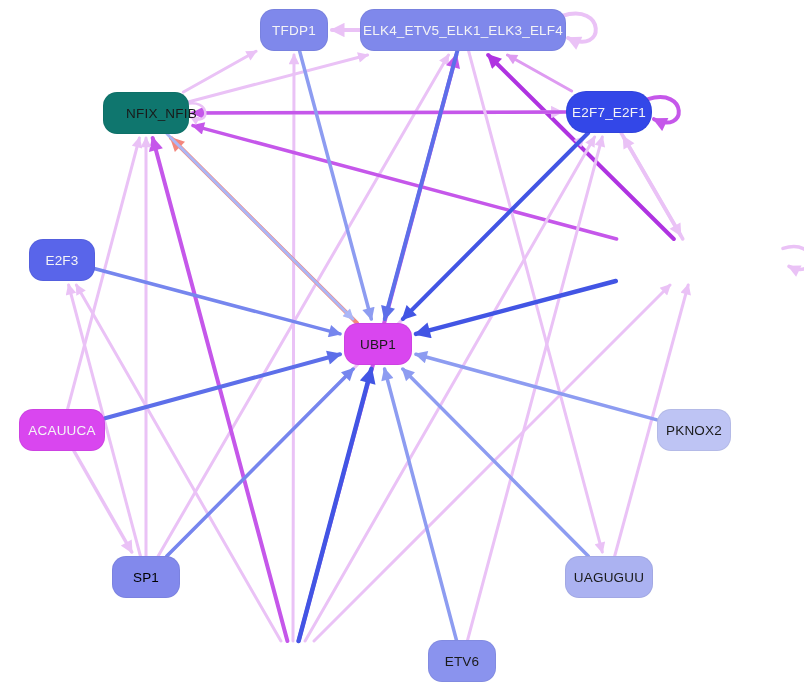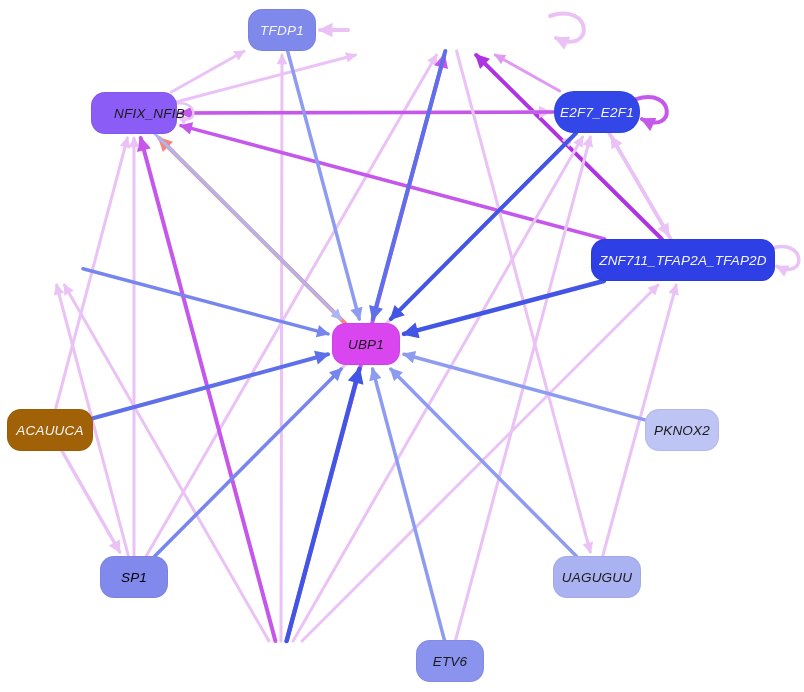--- a/index.html
+++ b/index.html
@@ -1,21 +1,21 @@
 <!DOCTYPE html>
 <html><head>
 <meta charset="utf-8">
 <style>
   html,body{margin:0;padding:0;}
   body{
     width:804px;height:692px;overflow:hidden;
     font-family:"Liberation Sans", sans-serif;
     background:#ffffff;position:relative;
   }
-  #canvas{position:absolute;left:0;top:0;width:648px;height:692px;font-style:italic;}
+  #canvas{position:absolute;left:12px;top:0;width:648px;height:692px;}
   #edges-svg{position:absolute;left:0;top:0;z-index:1;}
   .node{
     position:absolute;z-index:2;
     display:flex;align-items:center;justify-content:center;
     border-radius:14px;
     font-size:13.5px;letter-spacing:0.2px;
     border:1px solid rgba(0,0,0,0.05);
     box-sizing:border-box;
     white-space:nowrap;
     cursor:default;
@@ -99,33 +99,36 @@
       <line x1="93.0" y1="418.3" x2="328.0" y2="354.3" stroke="#5D6FE9" stroke-width="4" stroke-linecap="round" marker-end="url(#mk-5D6FE9)"></line>
       <line x1="645.0" y1="419.9" x2="404.0" y2="354.3" stroke="#8D9CF1" stroke-width="3.5" stroke-linecap="round" marker-end="url(#mk-8D9CF1)"></line>
       <line x1="154.9" y1="556.0" x2="341.1" y2="369.0" stroke="#7686EE" stroke-width="3.5" stroke-linecap="round" marker-end="url(#mk-7686EE)"></line>
       <line x1="576.2" y1="556.0" x2="390.8" y2="369.0" stroke="#8D9CF1" stroke-width="3.5" stroke-linecap="round" marker-end="url(#mk-8D9CF1)"></line>
       <line x1="286.6" y1="641.0" x2="359.3" y2="369.0" stroke="#4255E4" stroke-width="4.5" stroke-linecap="round" marker-end="url(#mk-4255E4)"></line>
       <line x1="444.4" y1="640.0" x2="372.6" y2="369.0" stroke="#8D9CF1" stroke-width="3.5" stroke-linecap="round" marker-end="url(#mk-8D9CF1)"></line>
     </svg>
     <div class="node" style="left: 248px; top: 9px; width: 68px; height: 42px; background: rgb(127, 136, 235); color: rgb(244, 244, 246);">
       <span>TFDP1</span>
     </div>
-    <div class="node" style="left: 91px; top: 92px; width: 86px; height: 42px; background: #8b5cf6; color: rgb(26, 26, 26); padding-left: 31px;">
+    <div class="node" style="left: 348px; top: 9px; width: 206px; height: 42px; background: rgb(127, 136, 235); color: rgb(244, 244, 246);">
+      <span>ELK4_ETV5_ELK1_ELK3_ELF4</span>
+    </div>
+    <div class="node" style="left: 91px; top: 92px; width: 86px; height: 42px; background: #0f766e; color: rgb(26, 26, 26); padding-left: 31px;">
       <span>NFIX_NFIB</span>
     </div>
     <div class="node" style="left: 554px; top: 91px; width: 86px; height: 42px; background: rgb(51, 71, 232); color: rgb(244, 244, 246); border-radius: 20px;">
       <span>E2F7_E2F1</span>
     </div>
-    <div class="node" style="left: 591px; top: 239px; width: 184px; height: 42px; background: rgb(46, 63, 229); color: rgb(244, 244, 246);">
-      <span>ZNF711_TFAP2A_TFAP2D</span>
+    <div class="node" style="left: 17px; top: 239px; width: 66px; height: 42px; background: rgb(89, 101, 234); color: rgb(244, 244, 246);">
+      <span>E2F3</span>
     </div>
     <div class="node" style="left: 332px; top: 323px; width: 68px; height: 42px; background: #d946ef; color: rgb(26, 26, 26);">
       <span>UBP1</span>
     </div>
-    <div class="node" style="left: 7px; top: 409px; width: 86px; height: 42px; background: #a16207; color: rgb(244, 244, 246);">
+    <div class="node" style="left: 7px; top: 409px; width: 86px; height: 42px; background: #d946ef; color: rgb(244, 244, 246);">
       <span>ACAUUCA</span>
     </div>
     <div class="node" style="left: 645px; top: 409px; width: 74px; height: 42px; background: rgb(190, 196, 244); color: rgb(26, 26, 26); text-align: right;">
       <span>PKNOX2</span>
     </div>
     <div class="node" style="left: 100px; top: 556px; width: 68px; height: 42px; background: rgb(130, 137, 236); color: #000000;">
       <span>SP1</span>
     </div>
     <div class="node" style="left: 553px; top: 556px; width: 88px; height: 42px; background: rgb(171, 178, 241); color: rgb(26, 26, 26);">
       <span>UAGUGUU</span>

